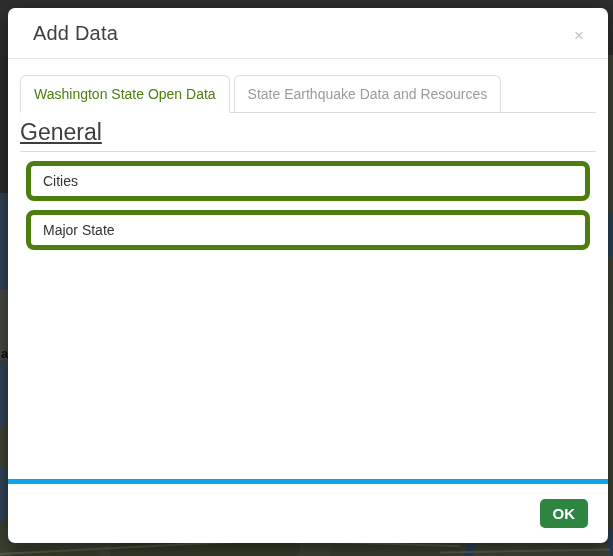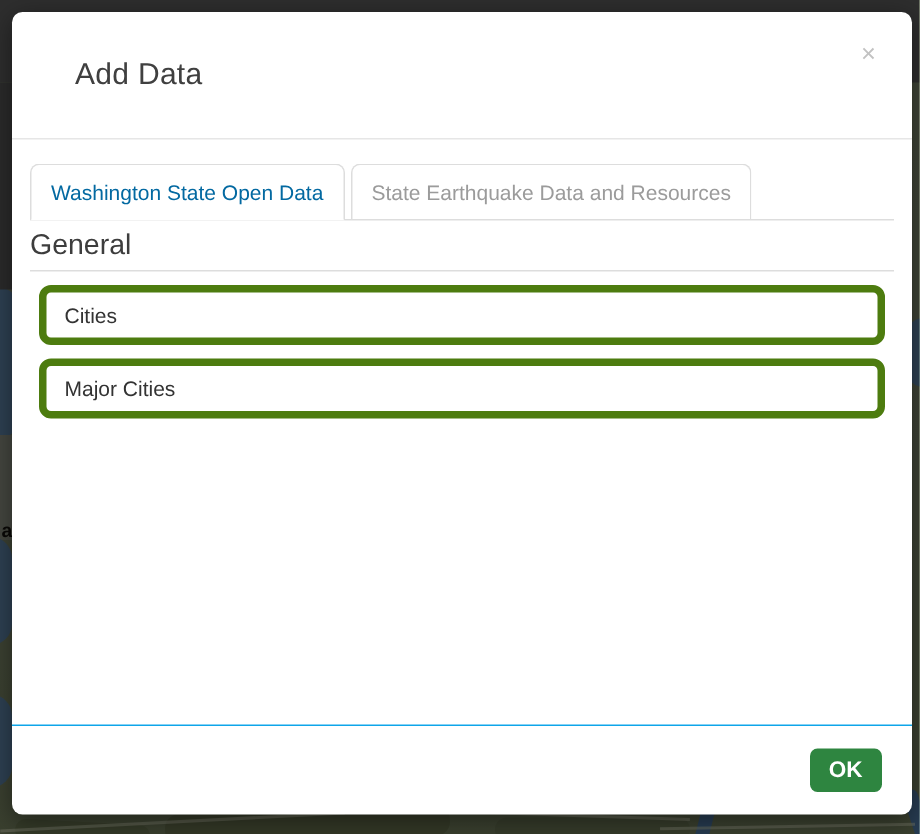--- a/index.html
+++ b/index.html
@@ -39,50 +39,50 @@
   .left-panel { position: absolute; top: 55px; left: 0; width: 18px; height: 138px; background: #565656; }
   .backdrop { position: absolute; inset: 0; background: rgba(0,0,0,.5); }
   
   .modal {
     position: absolute; left: 8px; top: 8px; width: 600px; height: 535px;
     background: #fff; border-radius: 7px;
     box-shadow: 0 4px 18px rgba(0,0,0,.45);
     box-sizing: border-box;
   }
   .modal-header { position: relative; padding: 14px 25px 13px; border-bottom: 1px solid #e6e6e6; }
-  .modal-title { margin: 17px; font-size: 20px; font-weight: 500; color: #404040; letter-spacing: .2px; }
+  .modal-title { margin: 0; font-size: 20px; font-weight: 500; color: #404040; letter-spacing: .2px; }
   .close-x {
     position: absolute; right: 24px; top: 19px;
     font-size: 17px; line-height: 1; color: #c2c2c2; cursor: pointer;
   }
   .modal-body { padding: 16px 12px 0; }
   .tab-bar { display: flex; border-bottom: 1px solid #ddd; }
   .tab {
     padding: 10px 13px 9px; font-size: 14px; color: #9b9b9b;
     border: 1px solid #ddd; border-bottom: none;
     border-radius: 6px 6px 0 0; background: #fff;
     margin-right: 4px; cursor: pointer; white-space: nowrap;
   }
   .tab.active {
-    color: #0369a1; margin-bottom: -1px;
+    color: #4d7c0f; margin-bottom: -1px;
     border-bottom: 1px solid #fff; padding-bottom: 10px;
   }
   .section-heading {
     margin: 6px 0 0; padding-bottom: 5px;
     border-bottom: 1px solid #ddd;
-    font-size: 19px; font-weight: 500; color: #3d3d3d;
+    font-size: 23px; font-weight: 500; color: #3d3d3d; text-decoration: underline;
   }
   .data-item {
     margin: 9px 6px 0; padding: 7px 12px;
     border: 5px solid #4d7c0f; border-radius: 8px;
     font-size: 14px; color: #333; background: #fff; cursor: pointer;
   }
   .modal-footer {
     position: absolute; left: 0; right: 0; bottom: 0;
-    padding: 15px 20px; border-top: 1px solid #0ea5e9;
+    padding: 15px 20px; border-top: 5px solid #0ea5e9;
     text-align: right; box-sizing: border-box;
   }
   .ok-button {
     background: #2e8540; color: #fff; border: none;
     border-radius: 5px; padding: 6px 13px;
     font-size: 15px; font-weight: bold; font-family: inherit;
     cursor: pointer;
   }
 </style>
 </head>
@@ -124,20 +124,20 @@
         <span>State Earthquake Data and Resources</span>
       </div>
     </div>
 
     <h2 class="section-heading">General</h2>
 
     <div class="data-item">
       <span>Cities</span>
     </div>
     <div class="data-item">
-      <span>Major Cities</span>
+      <span>Major State</span>
     </div>
   </div>
 
   <div class="modal-footer">
     <button class="ok-button">OK</button>
   </div>
 </div>
 
 </body></html>

